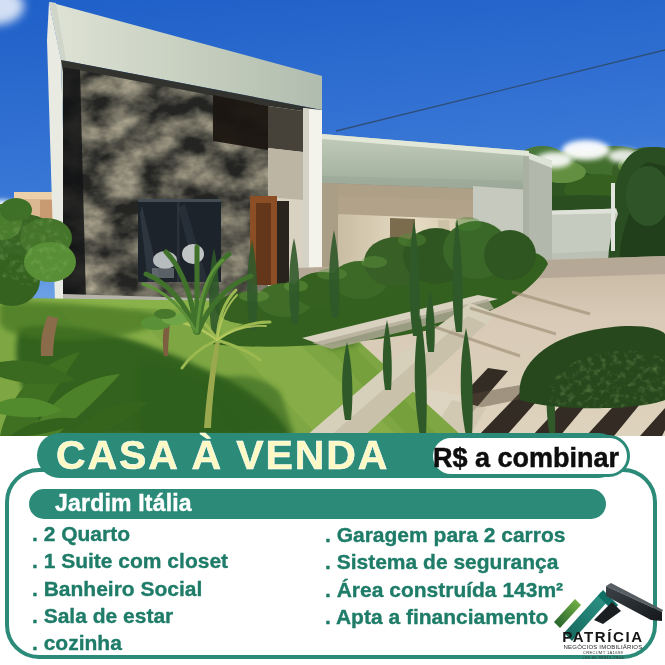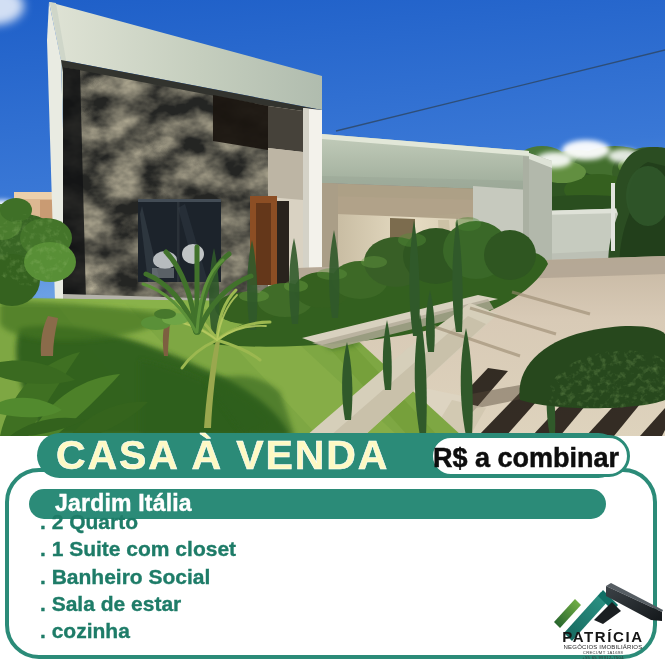--- a/index.html
+++ b/index.html
@@ -17,21 +17,21 @@
   #pill{position:absolute;left:430px;top:435px;width:200px;height:42px;
         background:#fff;border:3px solid #2b8b78;border-radius:22px;
         box-sizing:border-box;color:#0e0e0e;font-weight:bold;font-size:27px;-webkit-text-stroke:0.5px #0e0e0e;
         line-height:40px;}
   #jardim{position:absolute;left:29px;top:489px;width:577px;height:30px;
           background:#2b8b78;border-radius:16px;color:#ffffff;font-weight:bold;
           font-size:23px;line-height:29px;padding-left:26px;box-sizing:border-box;
           letter-spacing:0.2px;-webkit-text-stroke:0.4px #fff;}
   .list{position:absolute;color:#1e7c68;font-weight:bold;font-size:21px;-webkit-text-stroke:0.35px #1e7c68;
         line-height:27.3px;white-space:pre;}
-  #list1{left:32px;top:508px;margin-left:8px;}
+  #list1{left:32px;top:520px;}
   #list2{left:325px;top:521px;}
   #logo{position:absolute;left:0;top:0;}
 </style>
 </head>
 <body>
 <div id="card">
   <svg id="photo" viewBox="0 0 665 436" preserveAspectRatio="none">
   <defs>
     <linearGradient id="sky" x1="0" y1="0" x2="0.18" y2="1">
       <stop offset="0" stop-color="#1e5fc8"></stop>
@@ -323,20 +323,24 @@
   <div id="panel"></div>
   <div id="frame"></div>
   <div id="banner">CASA À VENDA</div>
   <div id="pill">R$ a combinar</div>
   <div id="jardim">Jardim Itália</div>
   <div id="list1" class="list">. 2 Quarto
 . 1 Suite com closet
 . Banheiro Social
 . Sala de estar
 . cozinha</div>
+  <div id="list2" class="list">. Garagem para 2 carros
+. Sistema de segurança
+. Área construída 143m²
+. Apta a financiamento</div>
   <svg id="logo" width="665" height="665" viewBox="0 0 665 665">
   <defs>
     <linearGradient id="lg" x1="0" y1="1" x2="1" y2="0">
       <stop offset="0" stop-color="#1e5c2a"></stop>
       <stop offset="1" stop-color="#7ab648"></stop>
     </linearGradient>
     <linearGradient id="lt" x1="0" y1="1" x2="1" y2="0">
       <stop offset="0" stop-color="#15665c"></stop>
       <stop offset="1" stop-color="#2e9688"></stop>
     </linearGradient>

